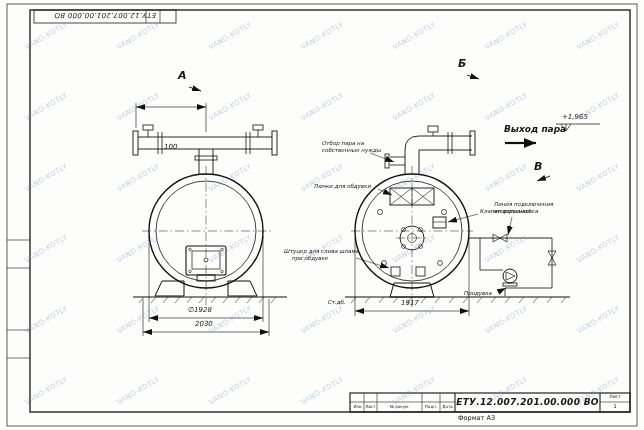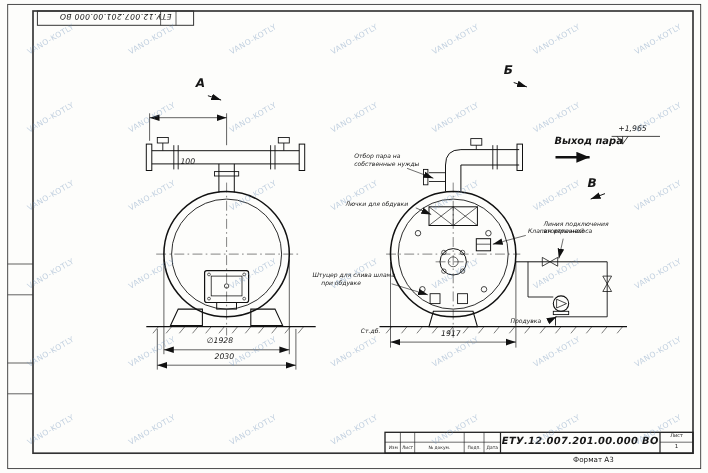--- a/index.html
+++ b/index.html
@@ -24,21 +24,21 @@
     left:456px; top:398px; width:143px; text-align:center;
     font-size:9px; font-weight:bold; font-style:italic; letter-spacing:.3px;
   }
   .tb-cols {
     position:absolute; left:351px; top:404px; width:104px; z-index:2;
     display:grid; grid-template-columns:13px 13px 45px 18px 15px;
     font-size:4px; color:#222; text-align:center;
   }
   .sheet-lbl { left:601px; top:395px; width:28px; text-align:center; font-size:4.5px; }
   .sheet-val { left:601px; top:404px; width:28px; text-align:center; font-size:5px; }
-  .format-lbl { left:458px; top:415px; width:100px; text-align:right; font-size:6.5px; }
+  .format-lbl { left:458px; top:415px; width:100px; text-align:left; font-size:6.5px; }
   .wm {
     position:absolute; inset:0; z-index:4; pointer-events:none;
     display:grid; grid-template-columns:repeat(7,1fr); grid-auto-rows:71px;
   }
   .wm span {
     display:flex; align-items:center; justify-content:center;
     transform:rotate(-30deg);
     color:rgba(110,145,185,.42); font-size:7px; letter-spacing:.4px;
     font-family:"DejaVu Sans", sans-serif;
   }

